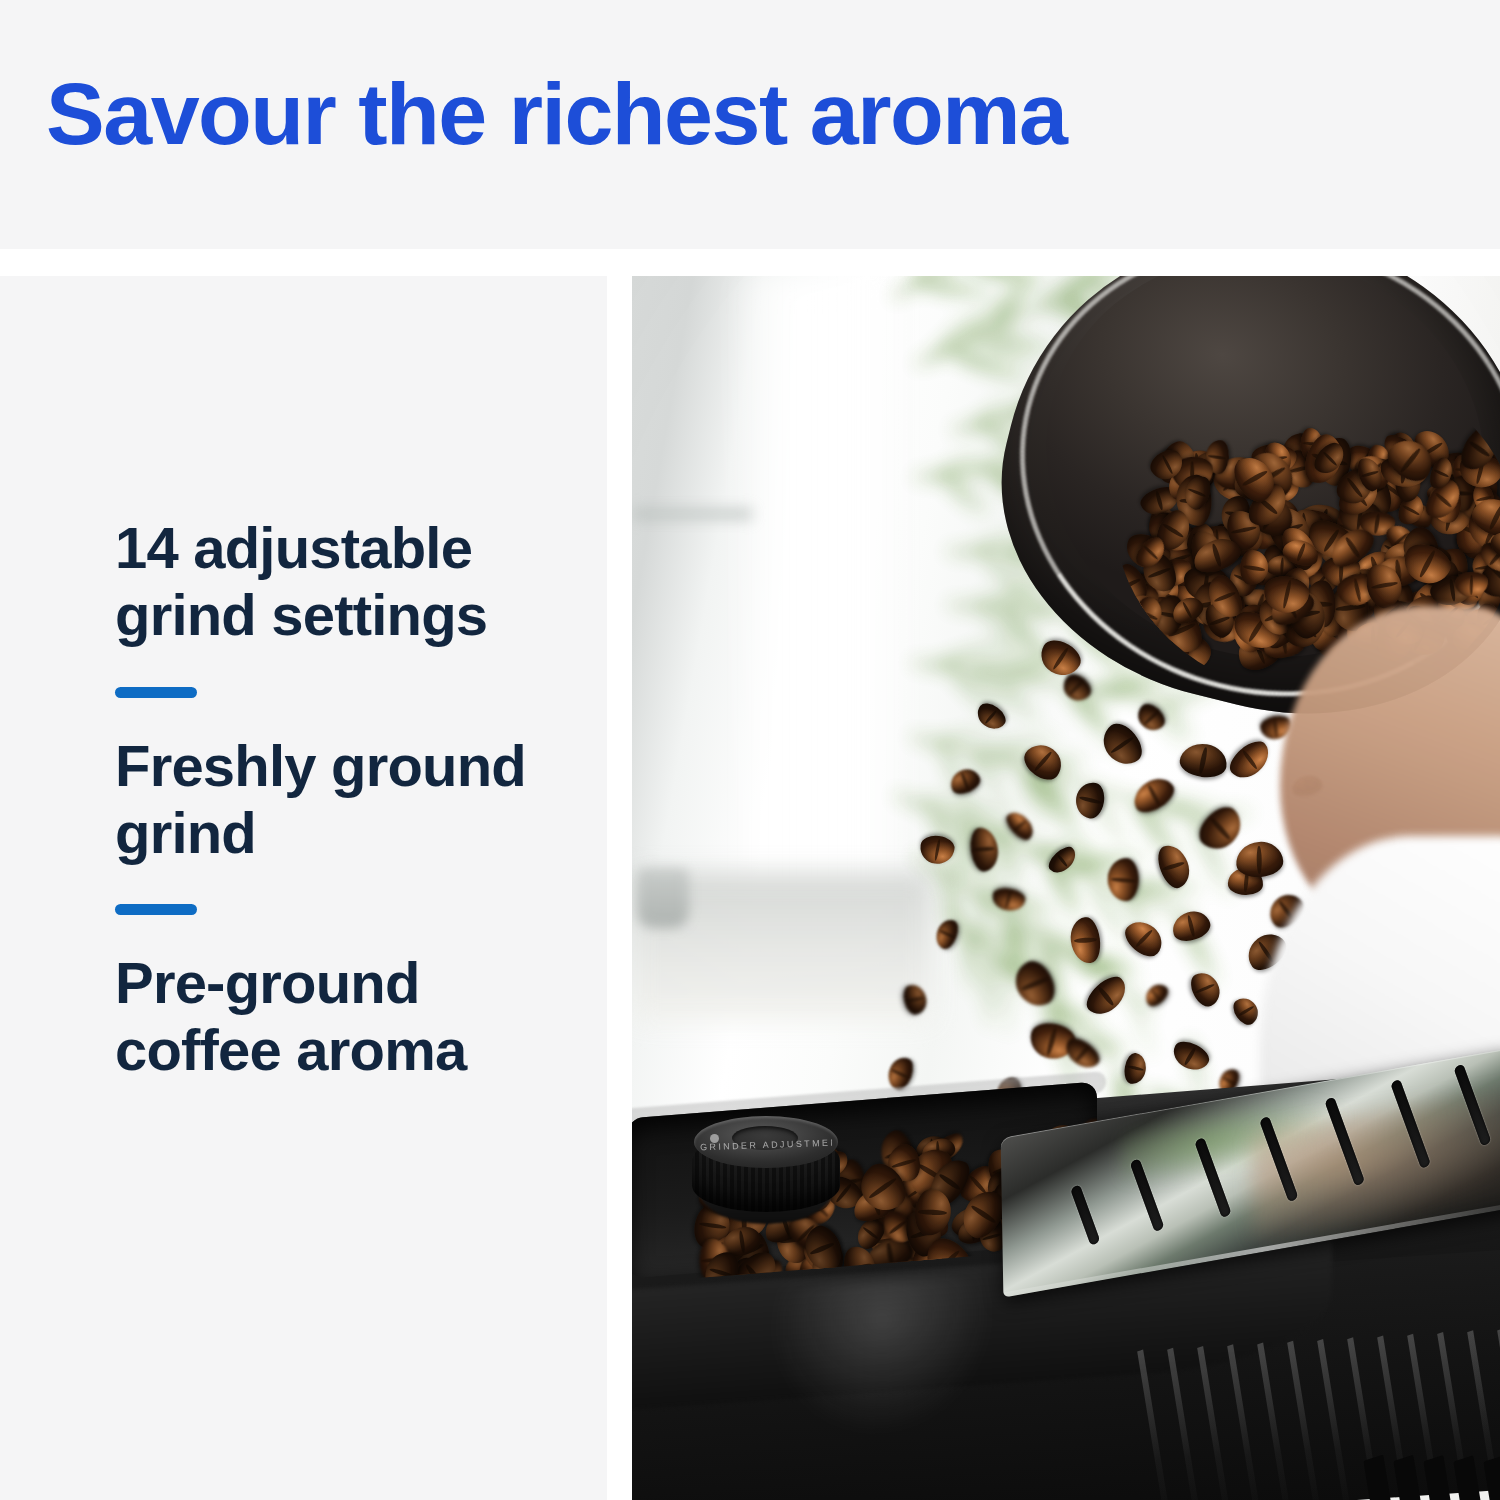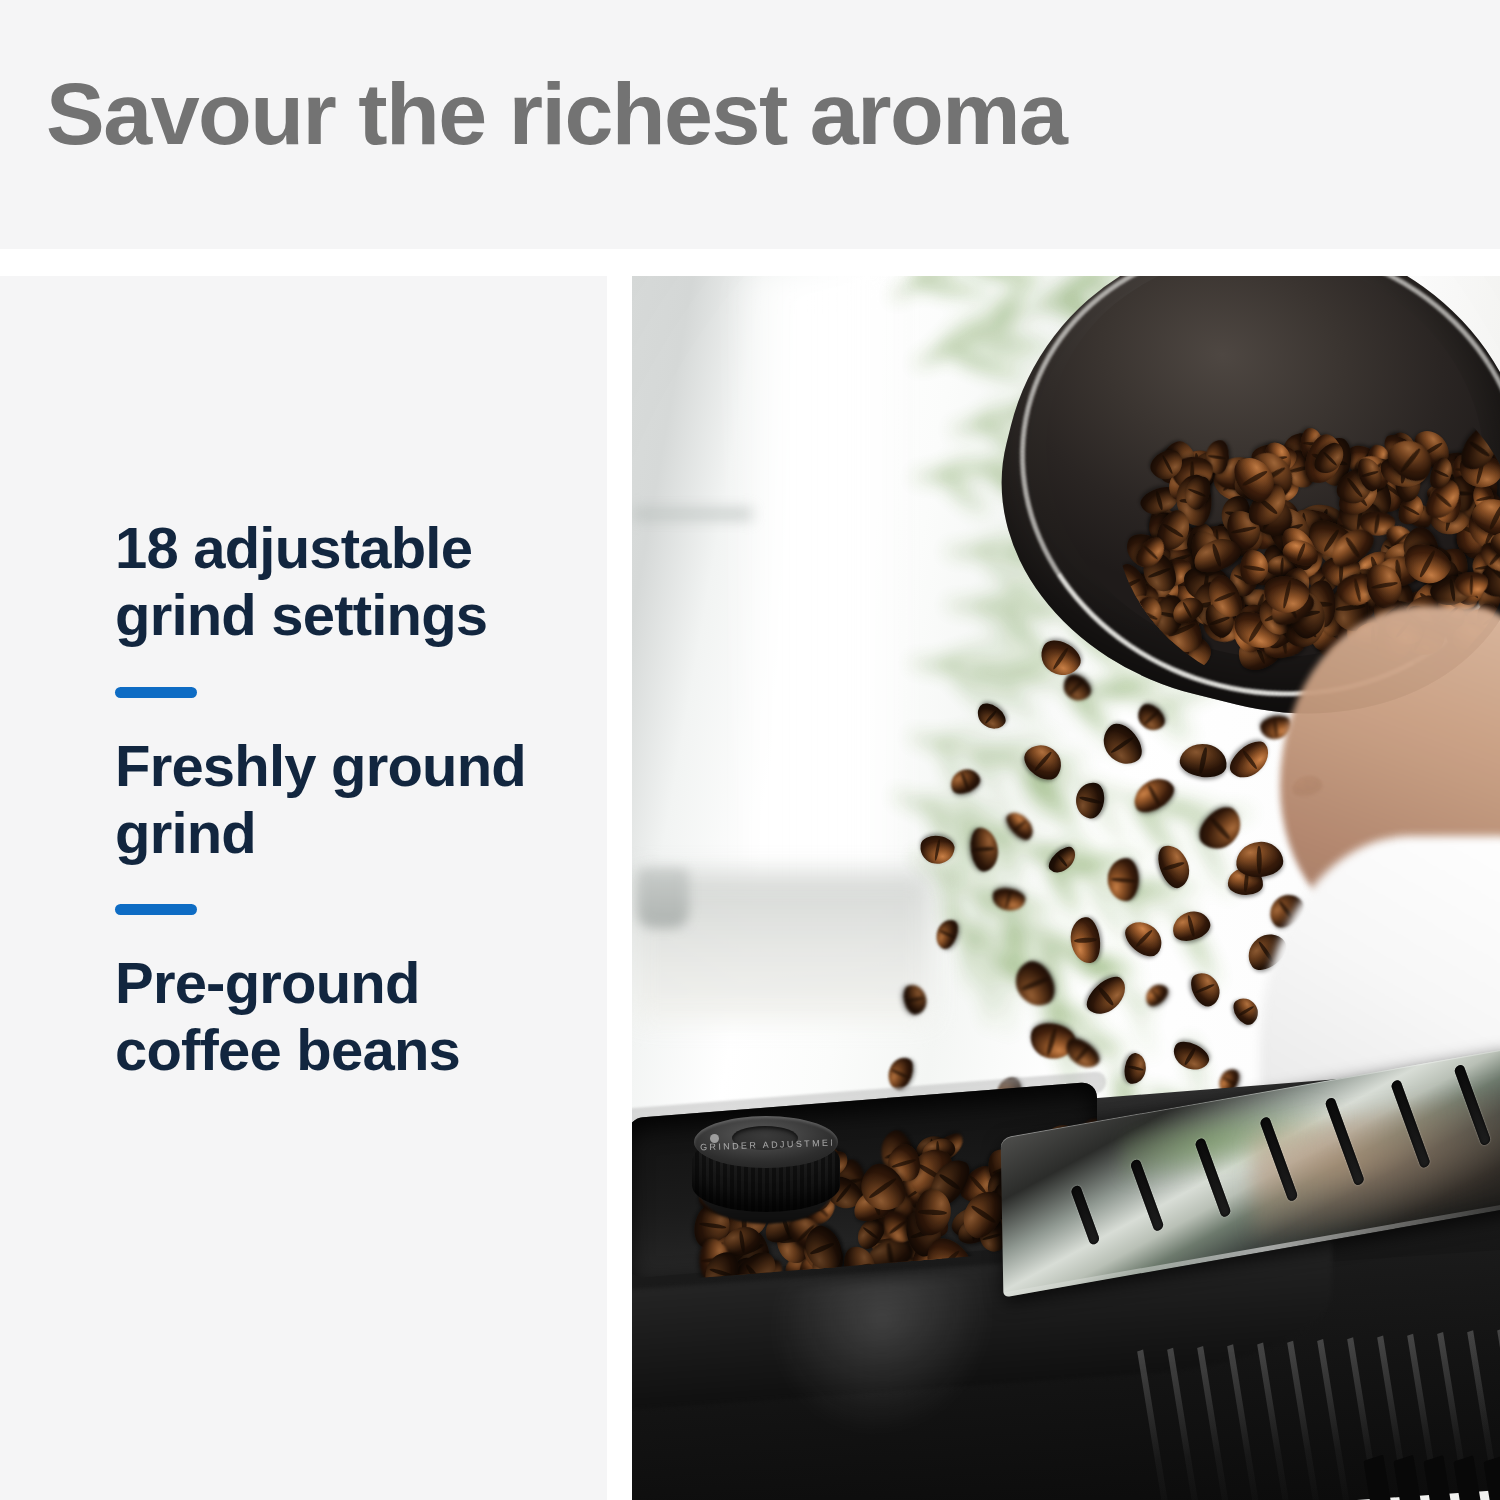--- a/index.html
+++ b/index.html
@@ -31,21 +31,21 @@
     background: #f5f5f6;
   }
   .header-title {
     position: absolute;
     left: 46px;
     top: 68px;
     font-size: 88px;
     font-weight: bold;
     line-height: 1.05;
     letter-spacing: -1.5px;
-    color: #737373;
+    color: #1d4ed8;
     white-space: nowrap;
   }
 
   
   .left-panel {
     position: absolute;
     left: 0;
     top: 276px;
     width: 607px;
     height: 1224px;
@@ -497,33 +497,33 @@
 
   <div class="header-band">
     <div class="header-title">Savour the richest aroma</div>
   </div>
 
   <div class="left-panel">
 
     <div class="feature-list">
 
       <div class="feature-item">
-        <div class="feature-text">18 adjustable grind settings</div>
+        <div class="feature-text">14 adjustable grind settings</div>
       </div>
 
       <div class="feature-divider"></div>
 
       <div class="feature-item">
         <div class="feature-text">Freshly ground grind</div>
       </div>
 
       <div class="feature-divider"></div>
 
       <div class="feature-item">
-        <div class="feature-text">Pre-ground coffee beans</div>
+        <div class="feature-text">Pre-ground coffee aroma</div>
       </div>
 
     </div>
 
   </div>
 
   <div class="photo">
 
     <div class="bg-wall"></div>
     <div class="bg-window"></div>

